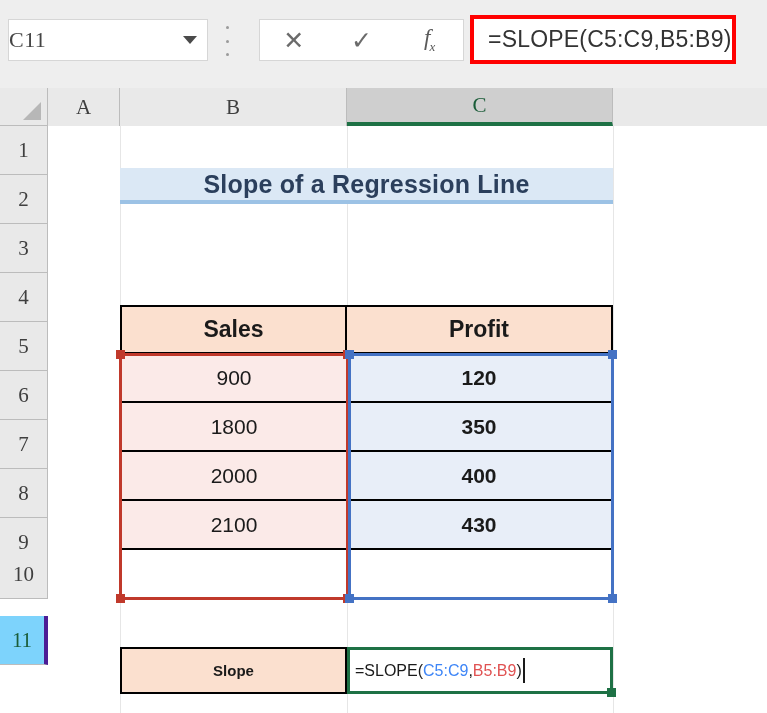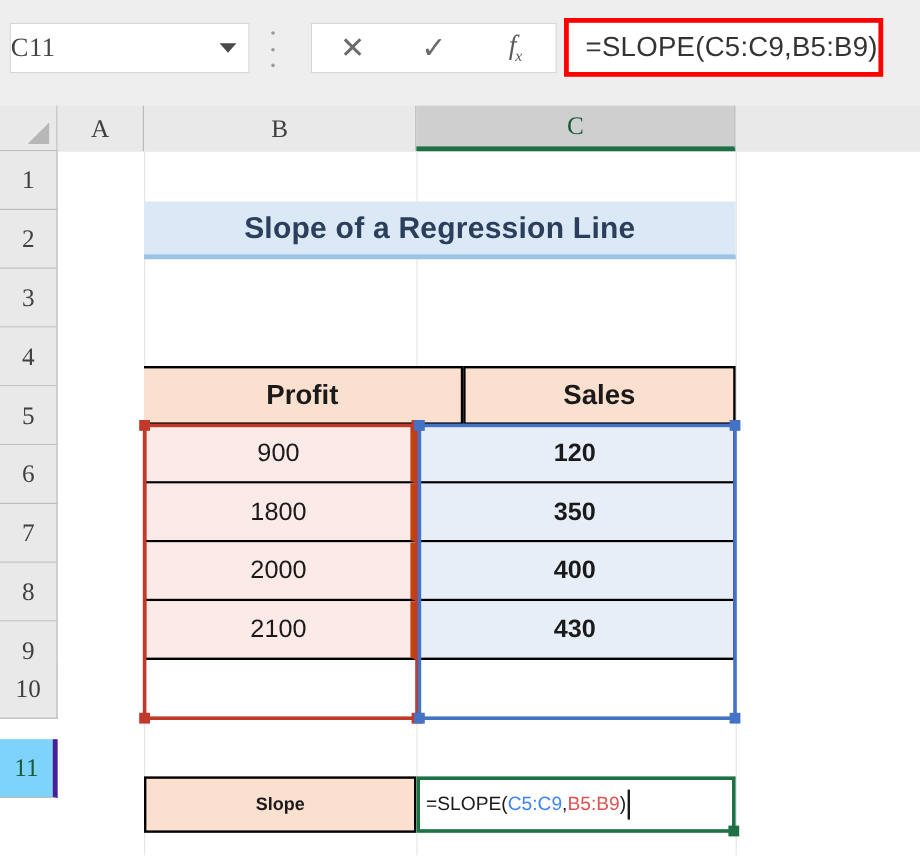--- a/index.html
+++ b/index.html
@@ -106,37 +106,37 @@
   }
   .rowhead.selected { background: #7dd3fc; border-right: 4px solid #4c1d95; color: #1a5c38; }
 
   
   .vline { position: absolute; top: 38px; bottom: 0; width: 1px; background: #e6e6e6; }
 
   
   .sheet { position: absolute; left: 48px; top: 38px; right: 0; bottom: 0; }
 
   .title-banner {
-    position: absolute; left: 72px; top: 42px; width: 493px; height: 48px;
+    position: absolute; left: 72px; top: 42px; width: 493px; height: 36px;
     background: #dbe8f5; border-bottom: 4px solid #9cc2e5;
     display: flex; align-items: center; justify-content: center;
   }
   .title-banner span {
     font-size: 25px; font-weight: bold; color: #2b3f5c; letter-spacing: .2px;
   }
 
   
   .tbl { position: absolute; left: 72px; top: 179px; width: 493px; }
   .tbl-row { display: flex; height: 49px; }
   .tbl-cell {
     display: flex; align-items: center; justify-content: center;
     font-size: 21px; color: #1a1a1a;
     border-bottom: 2px solid #000000;
   }
-  .tbl-cell.c-sales { width: 227px; border-left: 2px solid #000000; border-right: 5px solid #c2410c; }
+  .tbl-cell.c-sales { width: 227px; border-left: 2px solid #000000; border-right: 1px solid #c2410c; }
   .tbl-cell.c-profit { width: 266px; border-right: 2px solid #000000; font-weight: bold; }
   .hdr-row .tbl-cell { background: #fbe0cf; font-weight: bold; font-size: 23px; border-top: 2px solid #000000; }
   .hdr-row .tbl-cell.c-sales { border-right: 2px solid #000000; }
   .data-row .tbl-cell.c-sales  { background: #fbeae8; border-left-color: #c0392b; }
   .data-row .tbl-cell.c-profit { background: #e8eef8; }
   .data-row .tbl-cell { border-bottom-width: 2px; }
   .data-row:last-child .tbl-cell { border-bottom: 2px solid #000000; }
 
   
   .sel-range { position: absolute; pointer-events: none; }
@@ -242,22 +242,22 @@
     <div class="vline" style="left:613px"></div>
 
     <div class="sheet">
 
       <div class="title-banner">
         <span>Slope of a Regression Line</span>
       </div>
 
       <div class="tbl">
         <div class="tbl-row hdr-row">
+          <div class="tbl-cell c-sales">Sales</div>
           <div class="tbl-cell c-profit">Profit</div>
-          <div class="tbl-cell c-sales">Sales</div>
         </div>
 
         <div class="tbl-row data-row">
           <div class="tbl-cell c-sales">900</div>
           <div class="tbl-cell c-profit">120</div>
         </div>
         <div class="tbl-row data-row">
           <div class="tbl-cell c-sales">1800</div>
           <div class="tbl-cell c-profit">350</div>
         </div>

